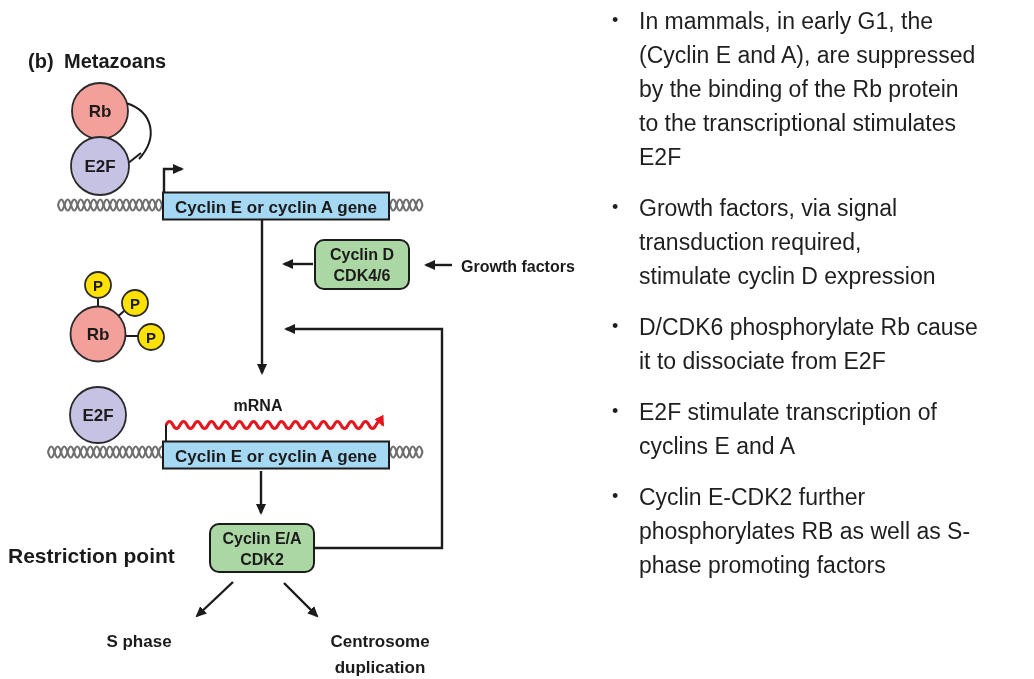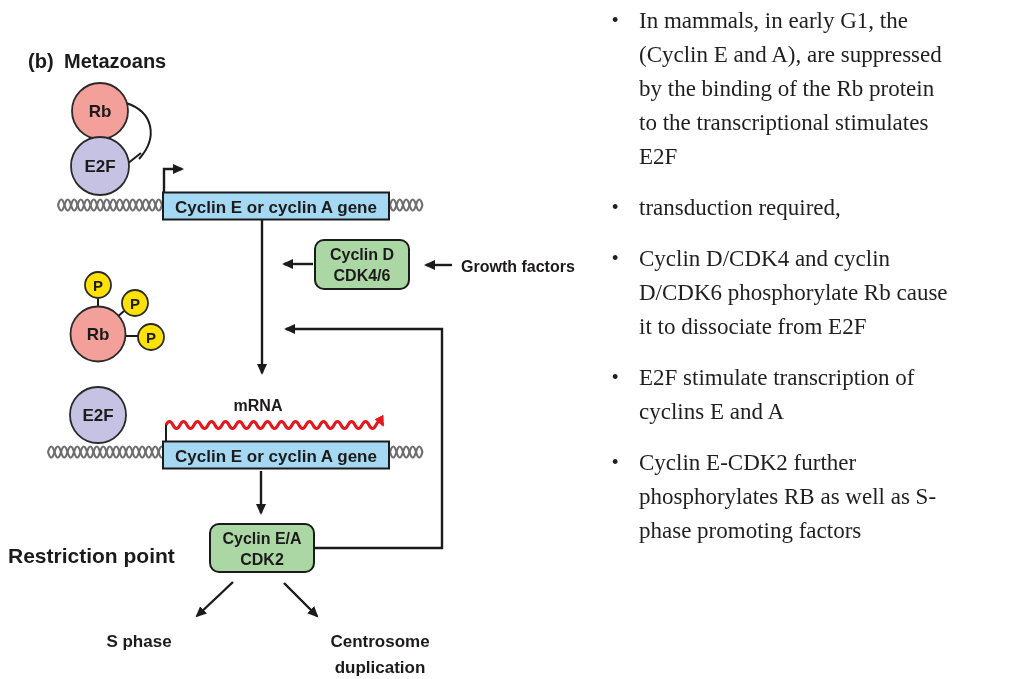--- a/index.html
+++ b/index.html
@@ -20,21 +20,21 @@
   .shape{stroke:#2a2a2a;stroke-width:1.8;}
   .boxline{stroke:#1c1a1a;stroke-width:2;}
   .dna{stroke:#6e6e6e;stroke-width:2.2;fill:none;}
   .mrna-wave{stroke-width:3;fill:none;}
   .bullets{
     position:absolute;left:610px;top:4px;width:424px;
     color:#1f1f1f;font-size:23px;line-height:34px;
   }
   .bullet-item{position:relative;padding-left:29px;margin-bottom:17px;}
   .bullet-dot{position:absolute;left:2px;top:-1px;font-size:18px;}
-  .bullet-line{white-space:nowrap;font-family:Liberation Serif, serif;}
+  .bullet-line{white-space:nowrap;}
 </style>
 </head>
 <body>
 
 <svg class="diagram-svg" width="610" height="679" viewBox="0 0 610 679">
   <defs>
     <marker id="ah" markerUnits="userSpaceOnUse" markerWidth="14" markerHeight="12" refX="9" refY="5" orient="auto">
       <path d="M0,0 L11,5 L0,10 z" fill="#1c1a1a"></path>
     </marker>
     <marker id="ahr" markerUnits="userSpaceOnUse" markerWidth="14" markerHeight="12" refX="9" refY="5" orient="auto">
@@ -126,25 +126,26 @@
   <div class="bullet-item">
     <span class="bullet-dot">•</span>
     <div class="bullet-line">In mammals, in early G1, the</div>
     <div class="bullet-line">(Cyclin E and A), are suppressed</div>
     <div class="bullet-line">by the binding of the Rb protein</div>
     <div class="bullet-line">to the transcriptional stimulates</div>
     <div class="bullet-line">E2F</div>
   </div>
   <div class="bullet-item">
     <span class="bullet-dot">•</span>
+    <div class="bullet-line">Growth factors, via signal</div>
     <div class="bullet-line">transduction required,</div>
+    <div class="bullet-line">stimulate cyclin D expression</div>
   </div>
   <div class="bullet-item">
     <span class="bullet-dot">•</span>
-    <div class="bullet-line">Cyclin D/CDK4 and cyclin</div>
     <div class="bullet-line">D/CDK6 phosphorylate Rb cause</div>
     <div class="bullet-line">it to dissociate from E2F</div>
   </div>
   <div class="bullet-item">
     <span class="bullet-dot">•</span>
     <div class="bullet-line">E2F stimulate transcription of</div>
     <div class="bullet-line">cyclins E and A</div>
   </div>
   <div class="bullet-item">
     <span class="bullet-dot">•</span>

